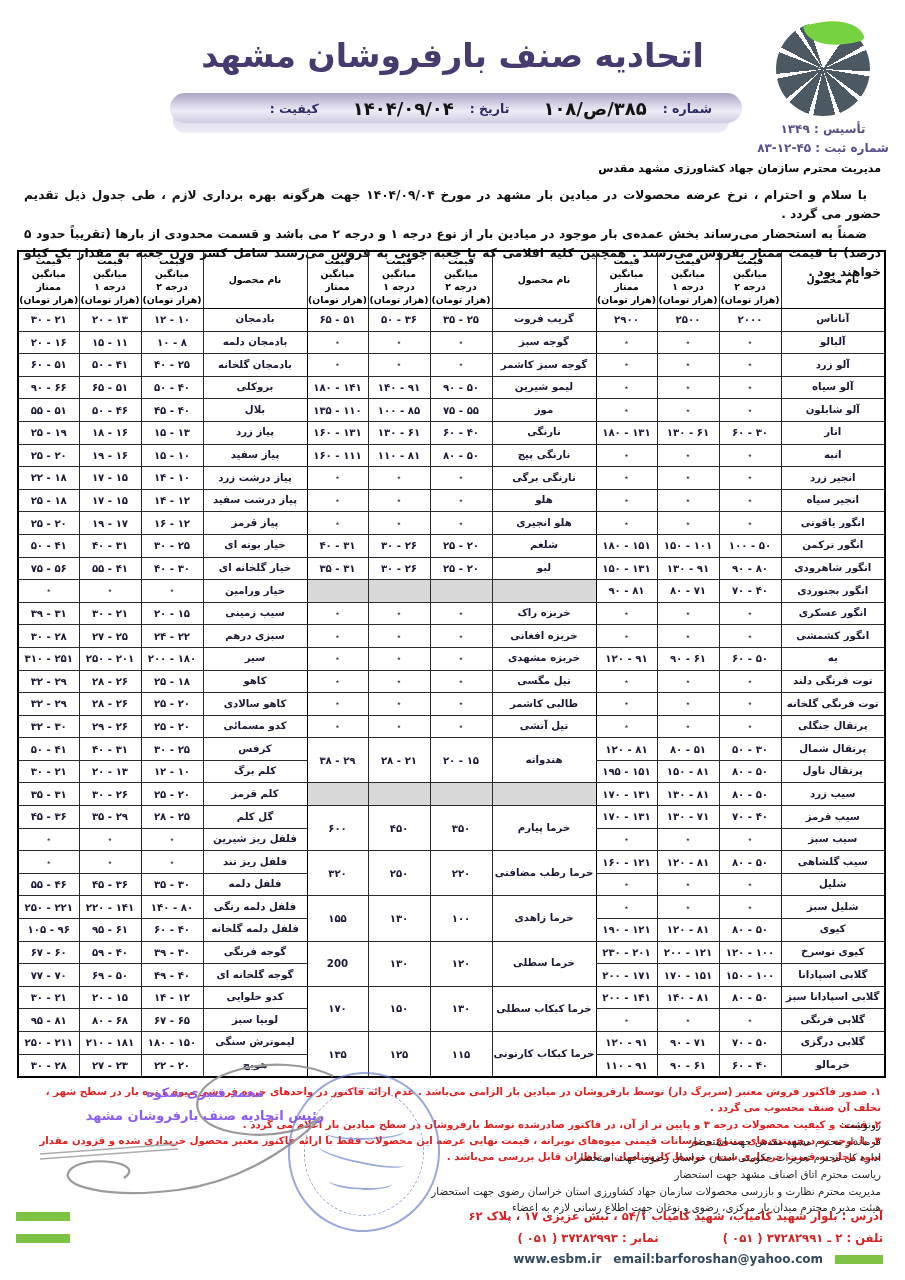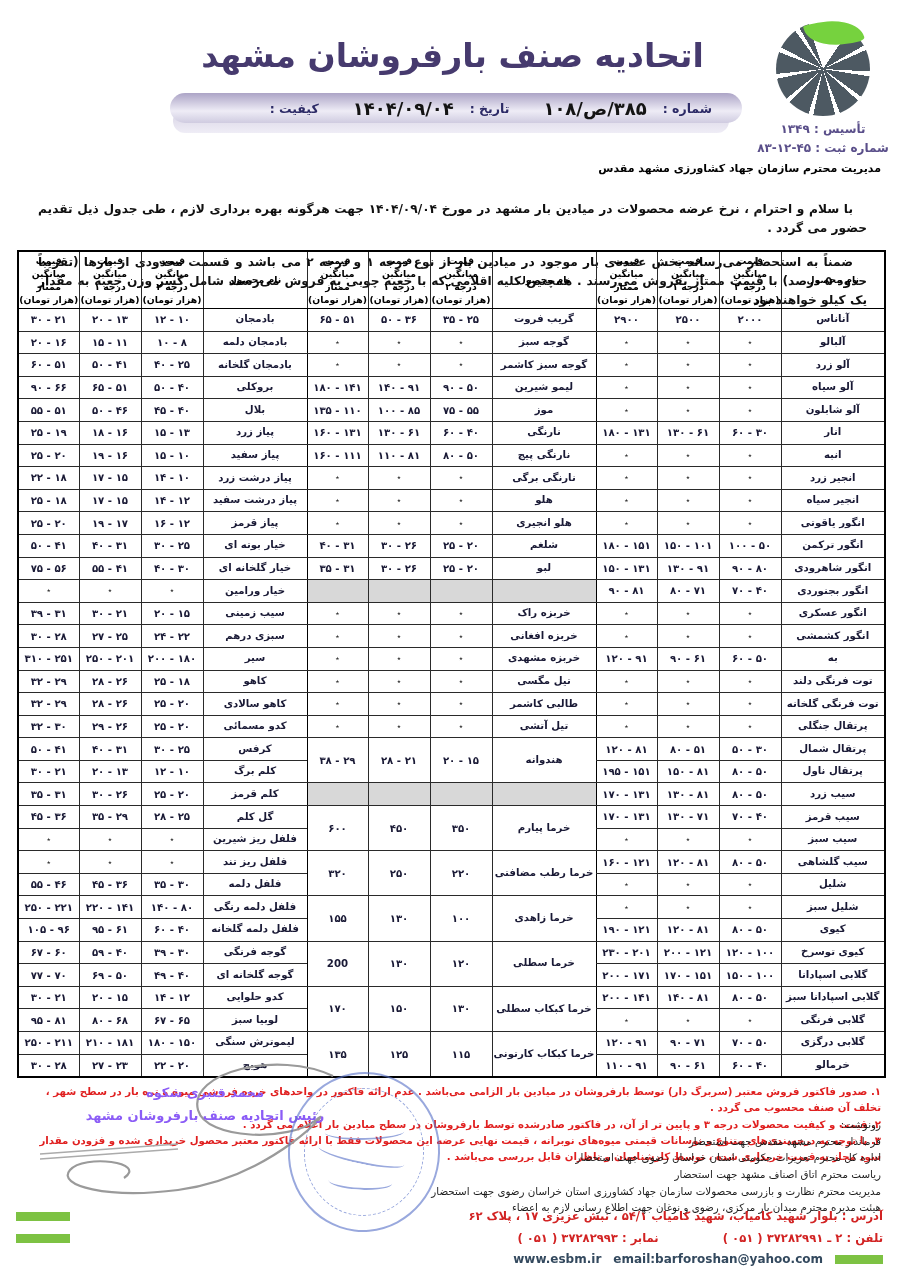--- a/index.html
+++ b/index.html
@@ -24,21 +24,21 @@
   .numbar{position:absolute;top:93px;right:163px;width:572px;height:30px;border-radius:15px;
           background:linear-gradient(180deg,#aca4c6,#eeecf6 60%,#cfcbe0);
           display:flex;align-items:center;gap:34px;padding:0 30px;box-sizing:border-box;}
   .numbar .lbl{font-size:12.5px;font-weight:bold;color:#2c2a66;white-space:nowrap;}
   .numbar .val{font-size:18px;font-weight:bold;color:#141414;white-space:nowrap;margin-right:-18px;}
 
   
   .recipient{position:absolute;top:162px;right:24px;font-size:11px;font-weight:bold;color:#000;}
   .intro{position:absolute;top:186px;right:24px;left:24px;font-size:12.2px;font-weight:bold;
          color:#101010;line-height:1.58;text-align:justify;}
-  .intro p{margin:14px;text-indent:14px;}
+  .intro p{margin:0;text-indent:14px;}
 
   
   .price-table{position:absolute;top:250px;right:19px;width:868px;border-collapse:collapse;
                table-layout:fixed;border:2px solid #000;}
   .price-table th,.price-table td{border:1px solid #2a2a2a;text-align:center;vertical-align:middle;
                overflow:hidden;}
   .price-table th{height:54px;font-size:9.3px;font-weight:bold;color:#000;line-height:1.4;padding:1px 0;}
   .price-table td{height:21.6px;font-size:10.2px;font-weight:bold;color:#191935;padding:0 1px;}
   .price-table td.val{direction:ltr;}
   .price-table td.name{border-right:1.6px solid #000;line-height:1.05;}

